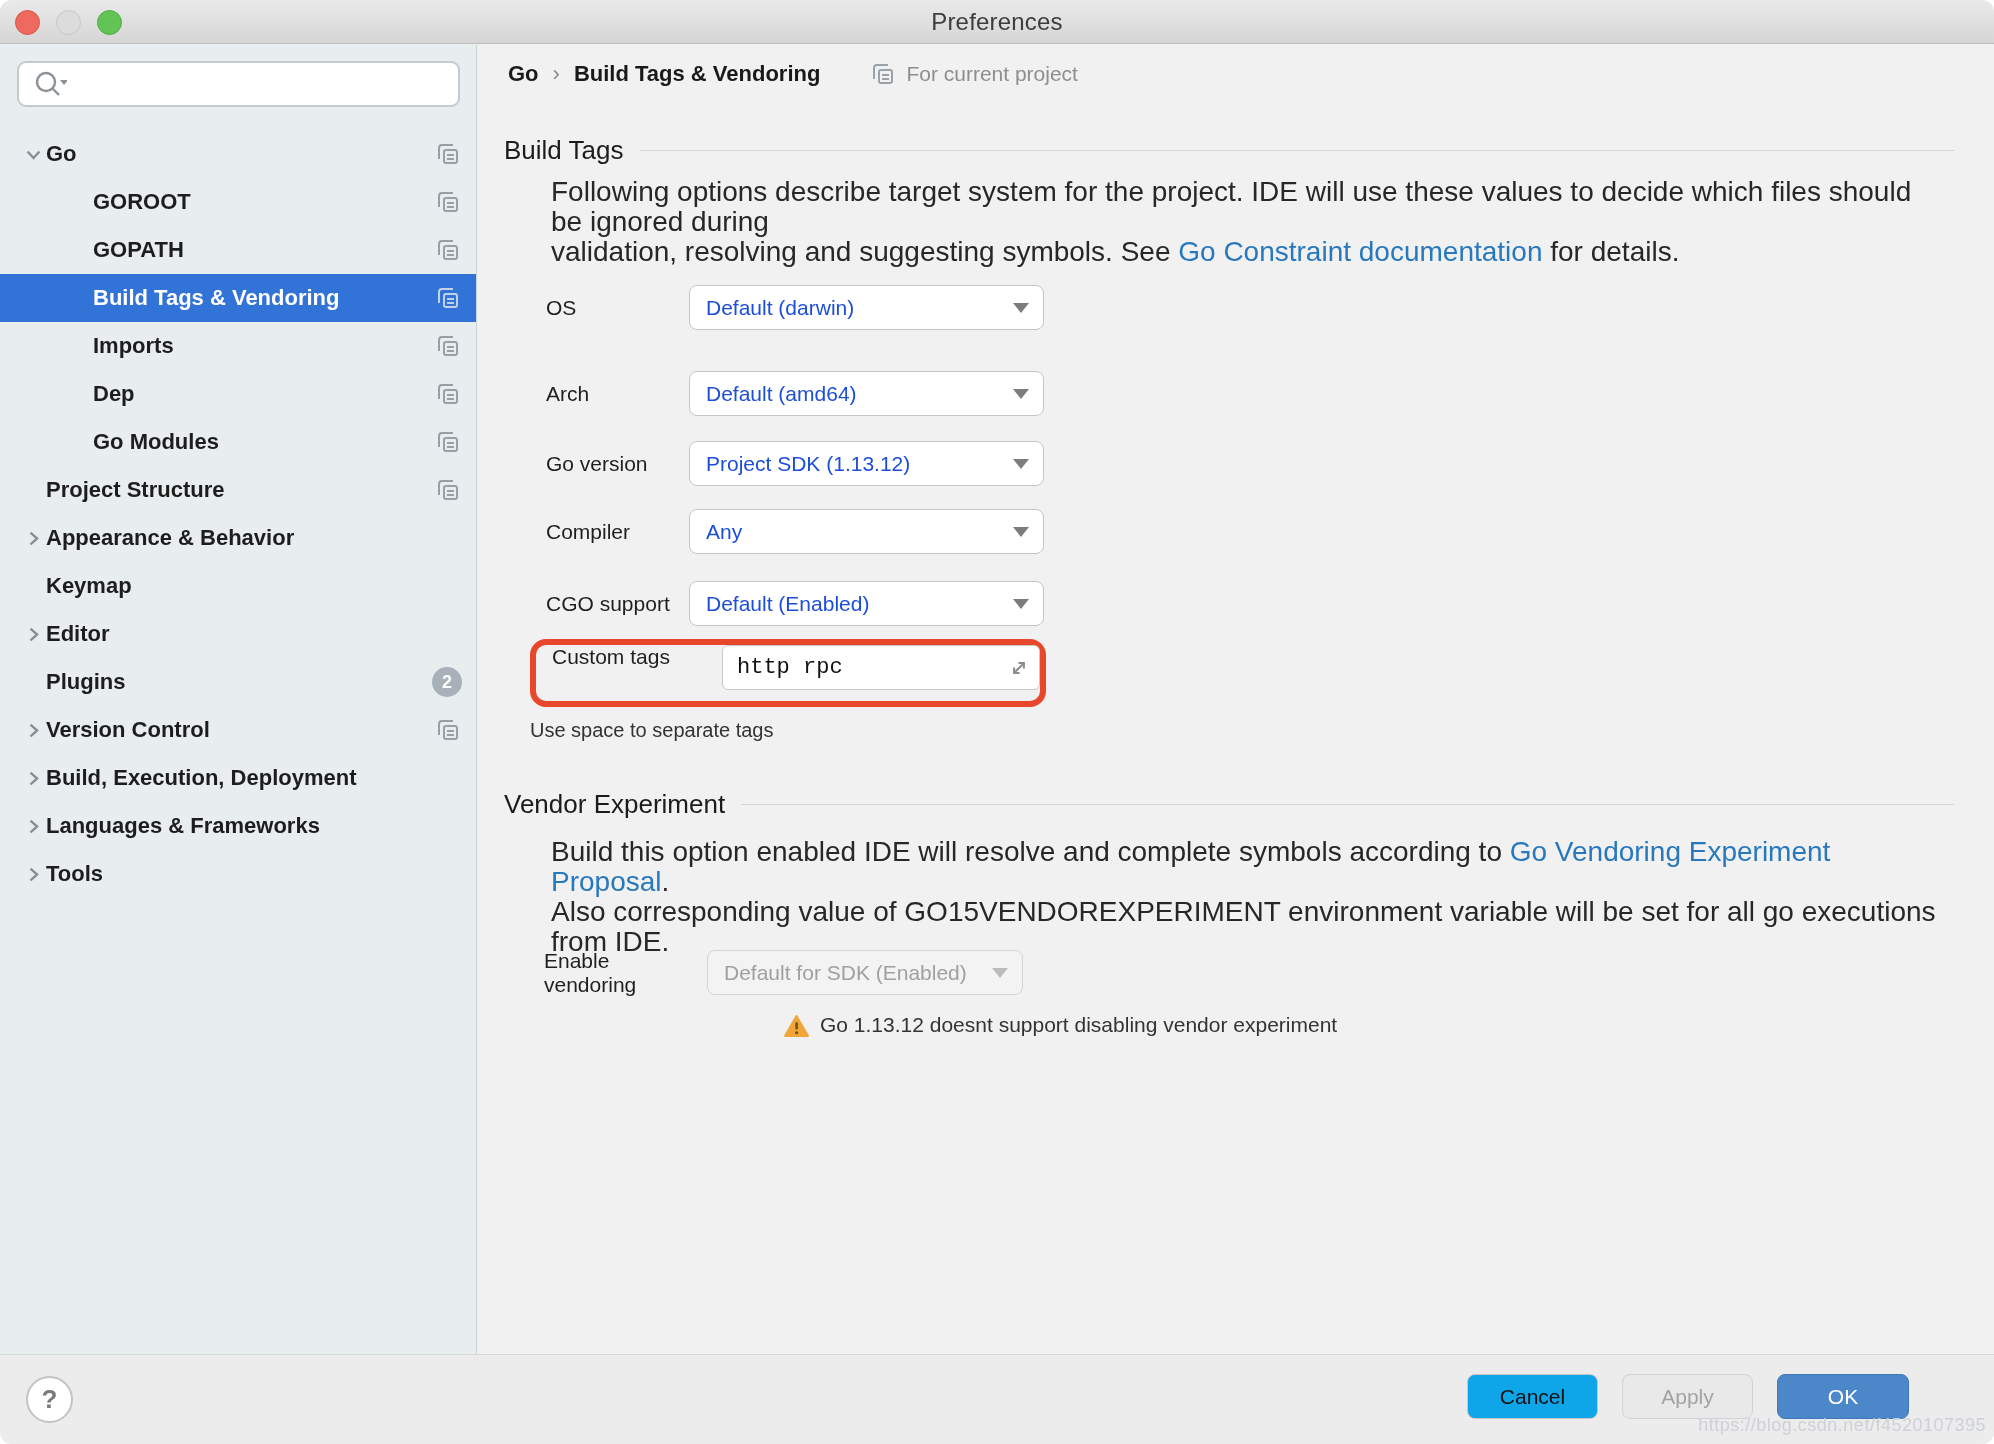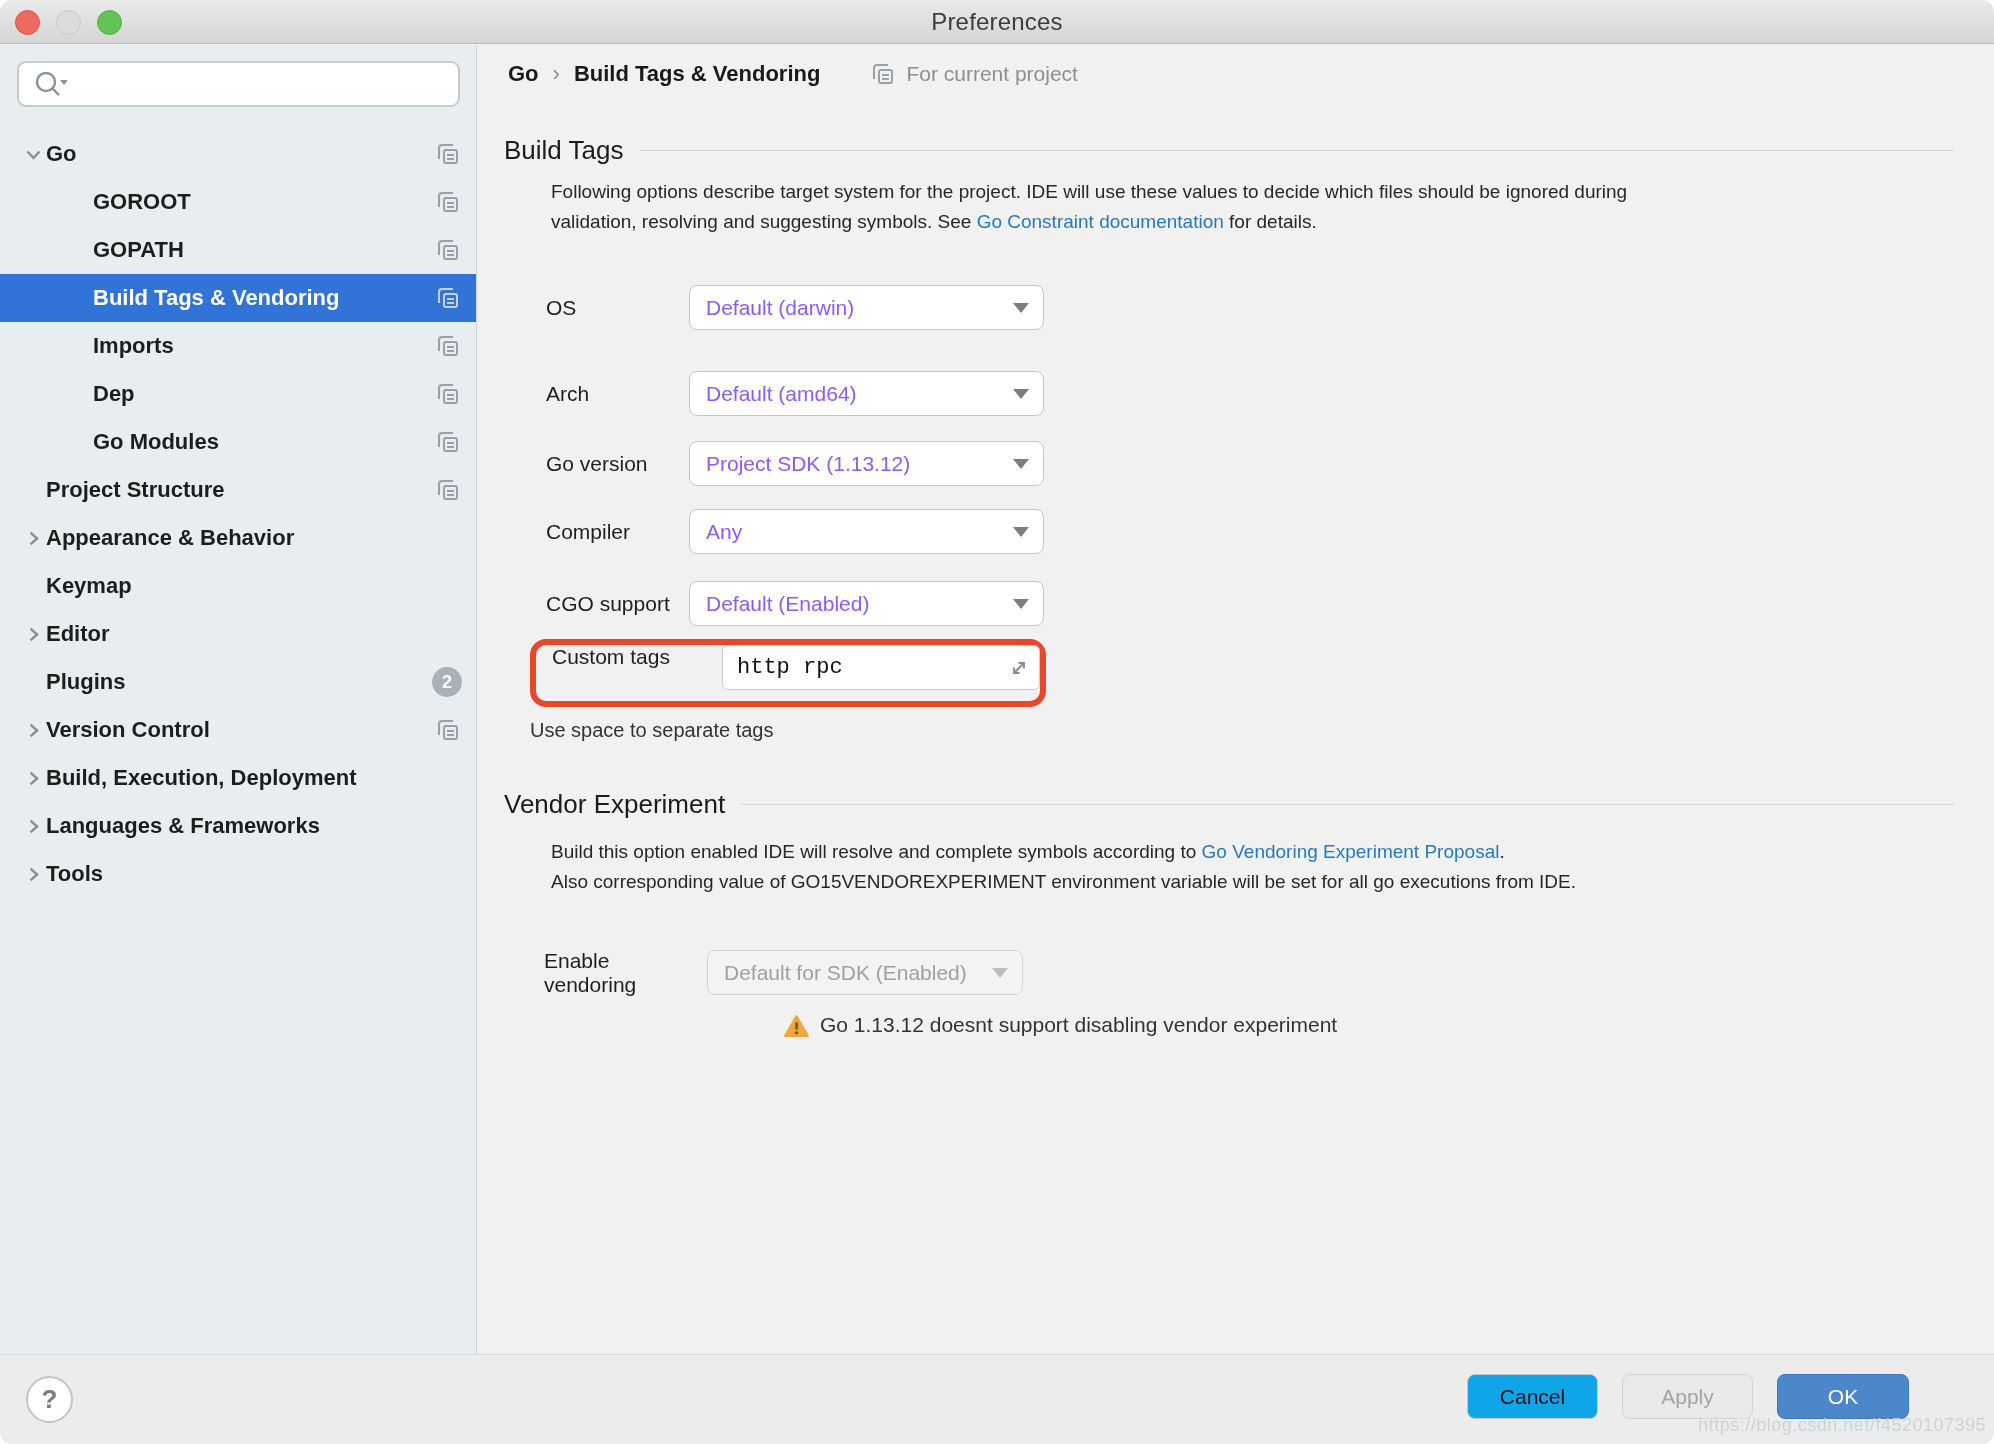--- a/index.html
+++ b/index.html
@@ -53,29 +53,29 @@
   .breadcrumb { position:absolute; left:30px; top:16px; display:flex; align-items:center; font-size:22px; }
   .bc-bold { font-weight:700; color:#191919; }
   .bc-sep { color:#8a8a8a; margin:0 14px; display:flex; align-items:center; }
   .scope { display:flex; align-items:center; margin-left:50px; color:#8e8e8e; font-size:21px; font-weight:400; }
   .scope .copyico { margin:0 10px 0 0; color:#9aa2a9; }
 
   .secheader { position:absolute; left:26px; right:40px; display:flex; align-items:center; }
   .secheader .sectitle { font-size:26px; font-weight:400; color:#1b1b1b; white-space:nowrap; }
   .secheader .line { flex:1; height:1px; background:#d5d5d5; margin-left:16px; }
 
-  .para { position:absolute; left:73px; right:56px; font-size:19px; line-height:30px; color:#272727; }
+  .para { position:absolute; left:73px; right:56px; font-size:28px; line-height:30px; color:#272727; }
   .link { color:#2878be; }
 
   .frow { position:absolute; left:68px; height:45px; display:flex; align-items:center; }
   .flabel { width:143px; font-size:21px; color:#1f1f1f; }
   .dd {
     width:355px; height:45px; background:#ffffff; border:1px solid #c6c6c6;
     border-radius:8px; display:flex; align-items:center; padding:0 40px 0 16px;
-    font-size:21px; color:#8b5cf6; position:relative;
+    font-size:21px; color:#1d4ed8; position:relative;
   }
   .dd .arrow {
     position:absolute; right:14px; top:17px; width:0; height:0;
     border-left:8px solid transparent; border-right:8px solid transparent;
     border-top:10px solid #7d7d7d;
   }
   .dd.disabled { background:#f3f3f3; border-color:#d4d4d4; color:#a0a0a0; }
   .dd.disabled .arrow { border-top-color:#bcbcbc; }
 
   .annot {

